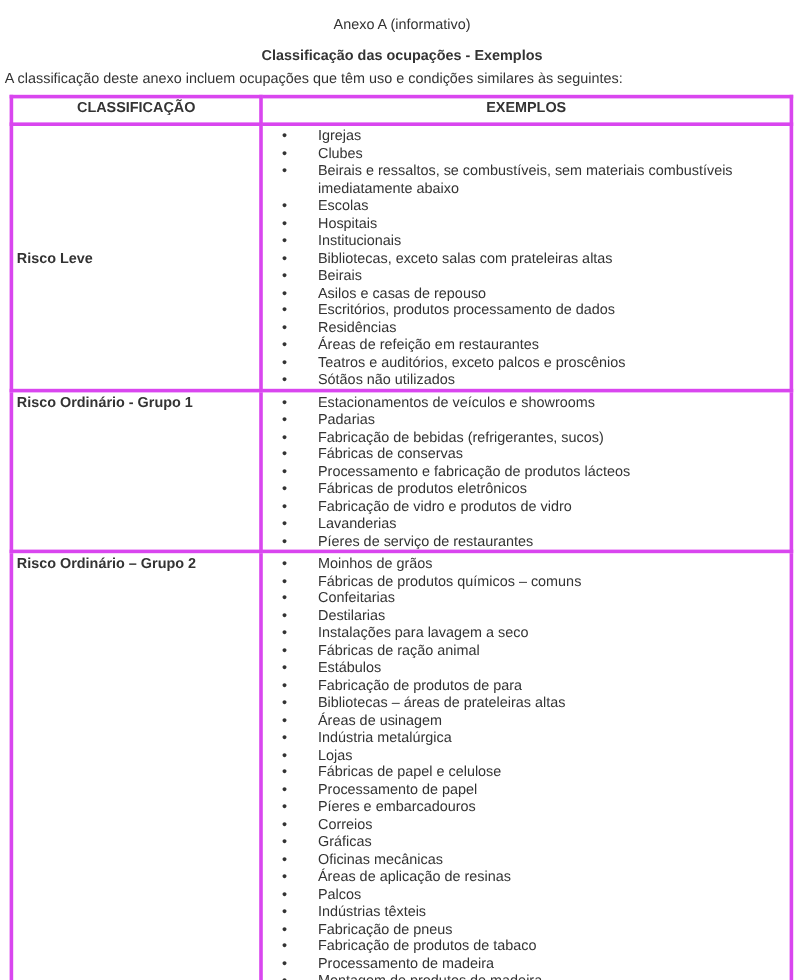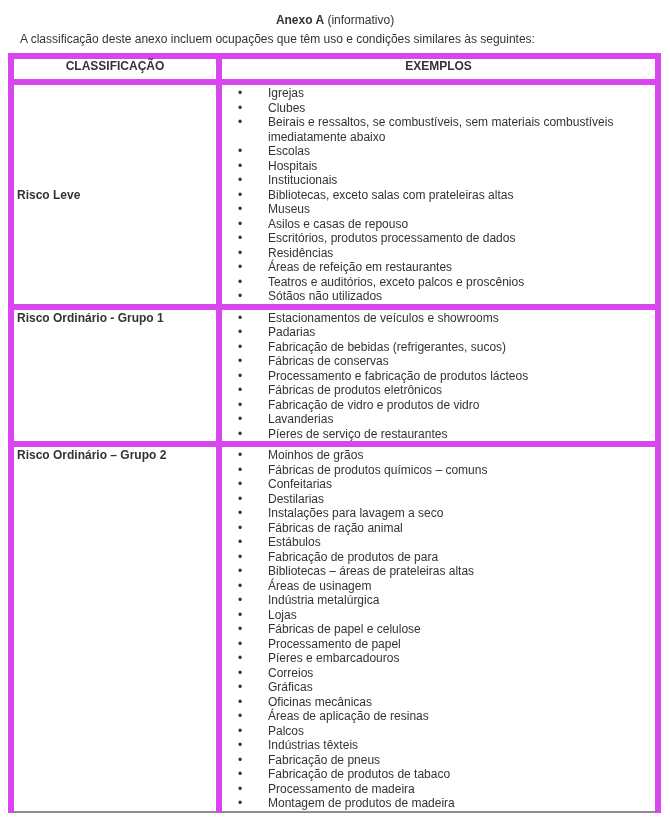--- a/index.html
+++ b/index.html
@@ -18,41 +18,41 @@
   .page {
     position: relative;
     width: 670px;
     height: 817px;
   }
   .title-annex {
     margin: 14px 0 0 0;
     text-align: center;
     line-height: 13px;
   }
-  .title-annex .bold-part { font-weight: bold; }
+  .title-annex .bold-part { font-weight: normal; }
   .title-table {
     margin: 13px 0 0 0;
     text-align: center;
     font-weight: bold;
     line-height: 13px;
   }
   .intro {
     margin: 6px 0 0 0;
-    padding-left: 20px;
+    padding-left: 4px;
     line-height: 13px;
   }
   table.class-table {
     margin: 7px 0 0 8px;
     width: 653px;
     border-collapse: collapse;
     table-layout: fixed;
   }
   table.class-table th,
   table.class-table td {
-    border: 6px solid #d946ef;
+    border: 3px solid #d946ef;
     padding: 0;
     vertical-align: top;
   }
   thead th {
     height: 20px;
     font-weight: bold;
     text-align: center;
     vertical-align: middle;
     border-bottom: 2px solid #8e8e8e;
   }
@@ -86,20 +86,21 @@
     padding-right: 10px;
   }
 </style>
 </head>
 <body>
 
 <div class="page">
 
   <div class="title-annex"><span class="bold-part">Anexo A</span><span> (informativo)</span></div>
 
+  <div class="title-table">Classificação das ocupações - Exemplos</div>
 
   <div class="intro">A classificação deste anexo incluem ocupações que têm uso e condições similares às seguintes:</div>
 
   <table class="class-table">
     <colgroup>
       <col style="width:208px">
       <col>
     </colgroup>
     <thead>
       <tr>
@@ -137,21 +138,21 @@
               <li>
                 <span class="bullet">•</span>
                 <span class="item-text">Institucionais</span>
               </li>
               <li>
                 <span class="bullet">•</span>
                 <span class="item-text">Bibliotecas, exceto salas com prateleiras altas</span>
               </li>
               <li>
                 <span class="bullet">•</span>
-                <span class="item-text">Museus</span>
+                <span class="item-text">Beirais</span>
               </li>
               <li>
                 <span class="bullet">•</span>
                 <span class="item-text">Asilos e casas de repouso</span>
               </li>
               <li>
                 <span class="bullet">•</span>
                 <span class="item-text">Escritórios, produtos processamento de dados</span>
               </li>
               <li>

